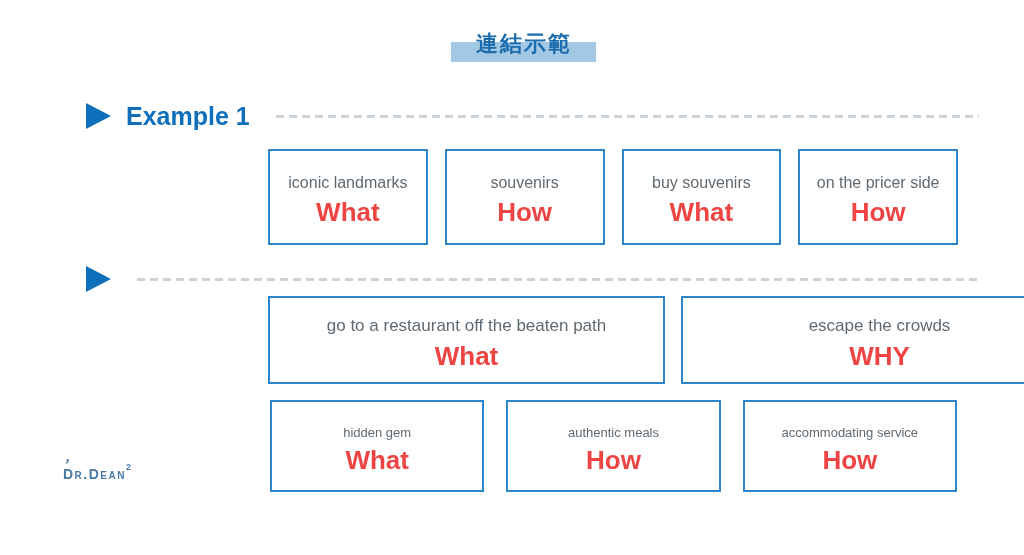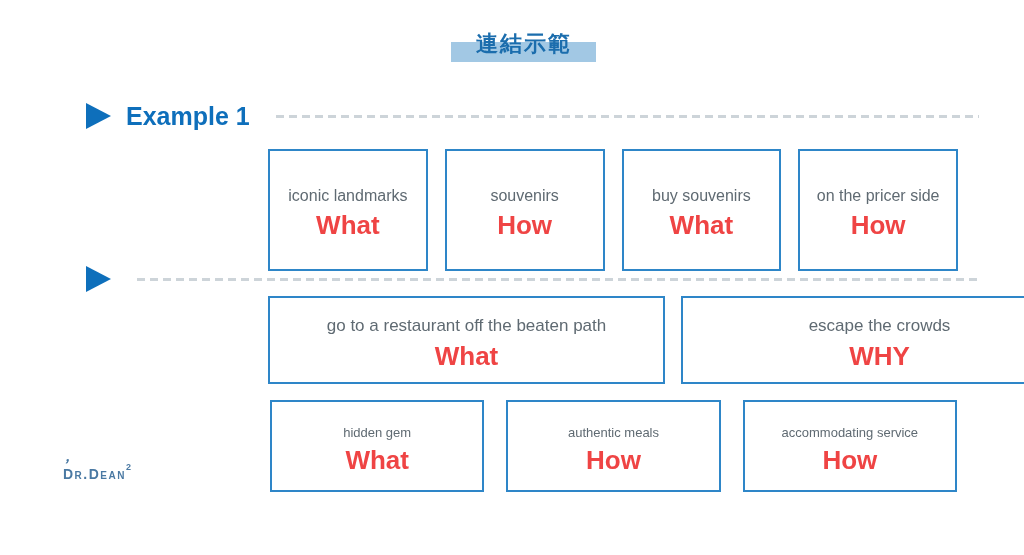--- a/index.html
+++ b/index.html
@@ -43,21 +43,21 @@
     font-size:25px;font-weight:bold;color:#0e6fbb;
     white-space:nowrap;
   }
   .dash{
     flex:1;height:3px;margin-left:26px;
     background:repeating-linear-gradient(90deg,#cdd4d9 0 8px,transparent 8px 13px);
   }
 
   
   .row{position:absolute;display:flex;}
-  #row1{left:268px;top:149px;width:690px;height:122px;gap:17px;}
+  #row1{left:268px;top:149px;width:690px;height:96px;gap:17px;}
   #row2{left:268px;top:296px;width:810px;height:88px;gap:16px;}
   #row3{left:270px;top:400px;width:687px;height:92px;gap:22px;}
 
   .box{
     flex:1;box-sizing:border-box;
     background:#ffffff;border:2px solid #2e86c8;
     display:flex;flex-direction:column;align-items:center;justify-content:center;
     gap:7px;padding-top:5px;
   }
   .desc{font-size:16px;color:#5f6a72;white-space:nowrap;}

